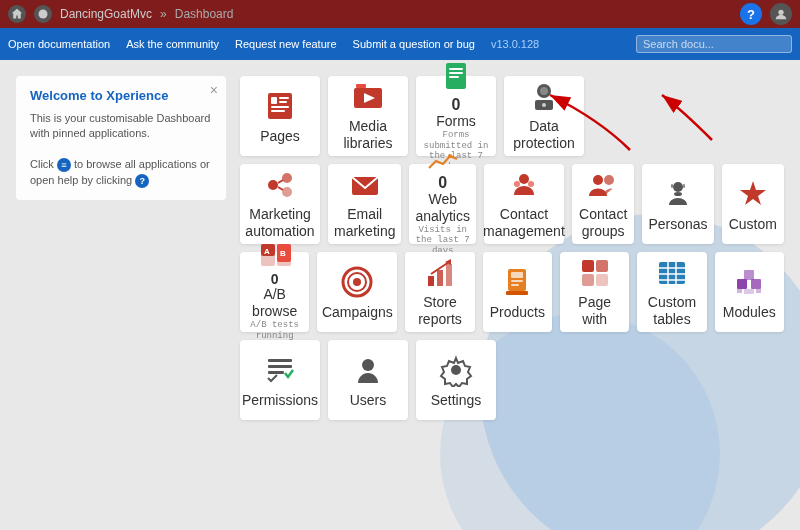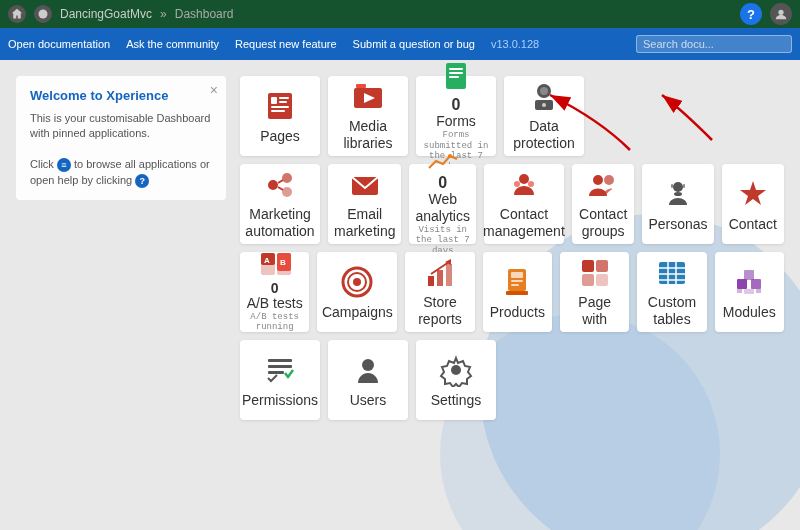--- a/index.html
+++ b/index.html
@@ -1,20 +1,20 @@
 <!DOCTYPE html>
 <html><head>
   <meta charset="utf-8">
   <style>
     * { margin: 0; padding: 0; box-sizing: border-box; }
     body { width: 800px; height: 530px; font-family: Arial, sans-serif; overflow: hidden; background: #f0f0f0; }
 
     
     .top-bar {
-      background: #14532d;
+      background: #7f1d1d;
       height: 28px;
       display: flex;
       align-items: center;
       padding: 8px 8px;
       gap: 8px;
     }
     .top-bar-icon {
       width: 18px; height: 18px; border-radius: 50%; background: #555; display: flex; align-items: center; justify-content: center; cursor: pointer;
     }
     .top-bar-icon svg { width: 12px; height: 12px; }
@@ -361,39 +361,39 @@
         </div>
         <span class="tile-label">Personas</span>
       </div>
 
       <div class="tile">
         <div class="tile-icon">
           <svg width="34" height="34" viewBox="0 0 34 34">
               <polygon points="17,4 20,13 30,13 22,19 25,28 17,22 9,28 12,19 4,13 14,13" fill="#c0392b"></polygon>
             </svg>
         </div>
-        <span class="tile-label">Contact</span>
+        <span class="tile-label">Custom</span>
       </div>
     </div>
 
     <div class="tile-row">
 
       <div class="tile">
         <div class="tile-icon">
           <svg width="34" height="26" viewBox="0 0 34 26">
               <rect x="3" y="2" width="14" height="22" rx="2" fill="#c0392b" opacity="0.3"></rect>
               <rect x="3" y="2" width="14" height="12" rx="2" fill="#c0392b"></rect>
               <text x="6" y="12" font-size="8" fill="white" font-weight="bold">A</text>
               <rect x="19" y="2" width="14" height="22" rx="2" fill="#c0392b" opacity="0.3"></rect>
               <rect x="19" y="2" width="14" height="18" rx="2" fill="#e74c3c"></rect>
               <text x="22" y="14" font-size="8" fill="white" font-weight="bold">B</text>
             </svg>
         </div>
         <div style="font-size:14px;font-weight:bold;color:#333;line-height:1;">0</div>
-        <span class="tile-label">A/B tests</span>
+        <span class="tile-label">A/B browse</span>
         <span class="tile-sublabel">A/B tests running</span>
       </div>
 
       <div class="tile">
         <div class="tile-icon">
           <svg width="34" height="34" viewBox="0 0 34 34">
               <circle cx="17" cy="17" r="14" fill="none" stroke="#c0392b" stroke-width="3"></circle>
               <circle cx="17" cy="17" r="9" fill="none" stroke="#c0392b" stroke-width="2"></circle>
               <circle cx="17" cy="17" r="4" fill="#c0392b"></circle>
             </svg>

